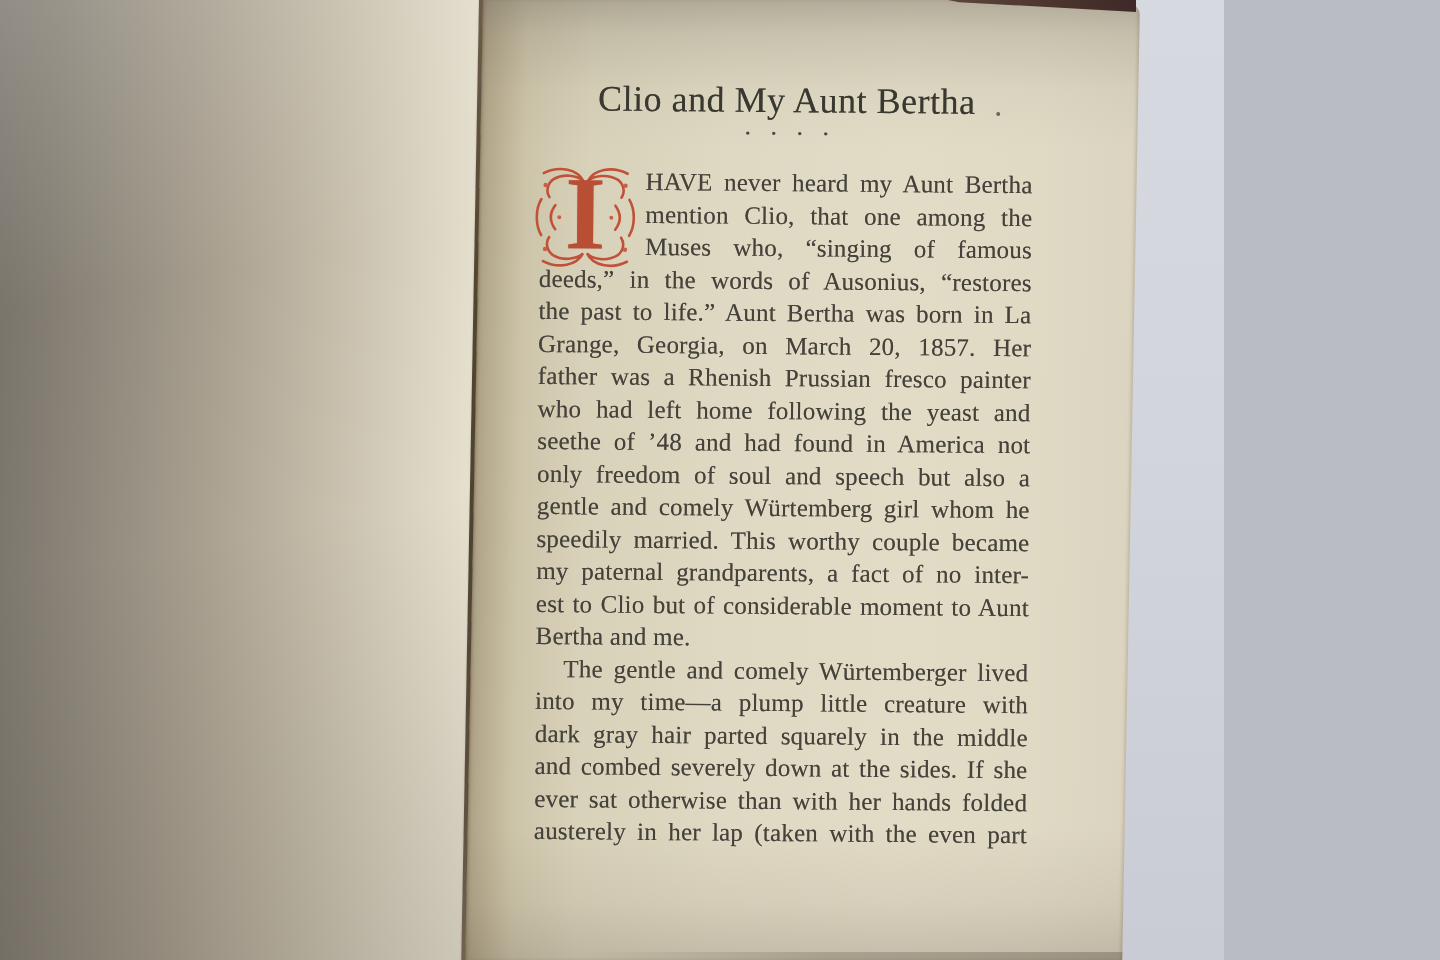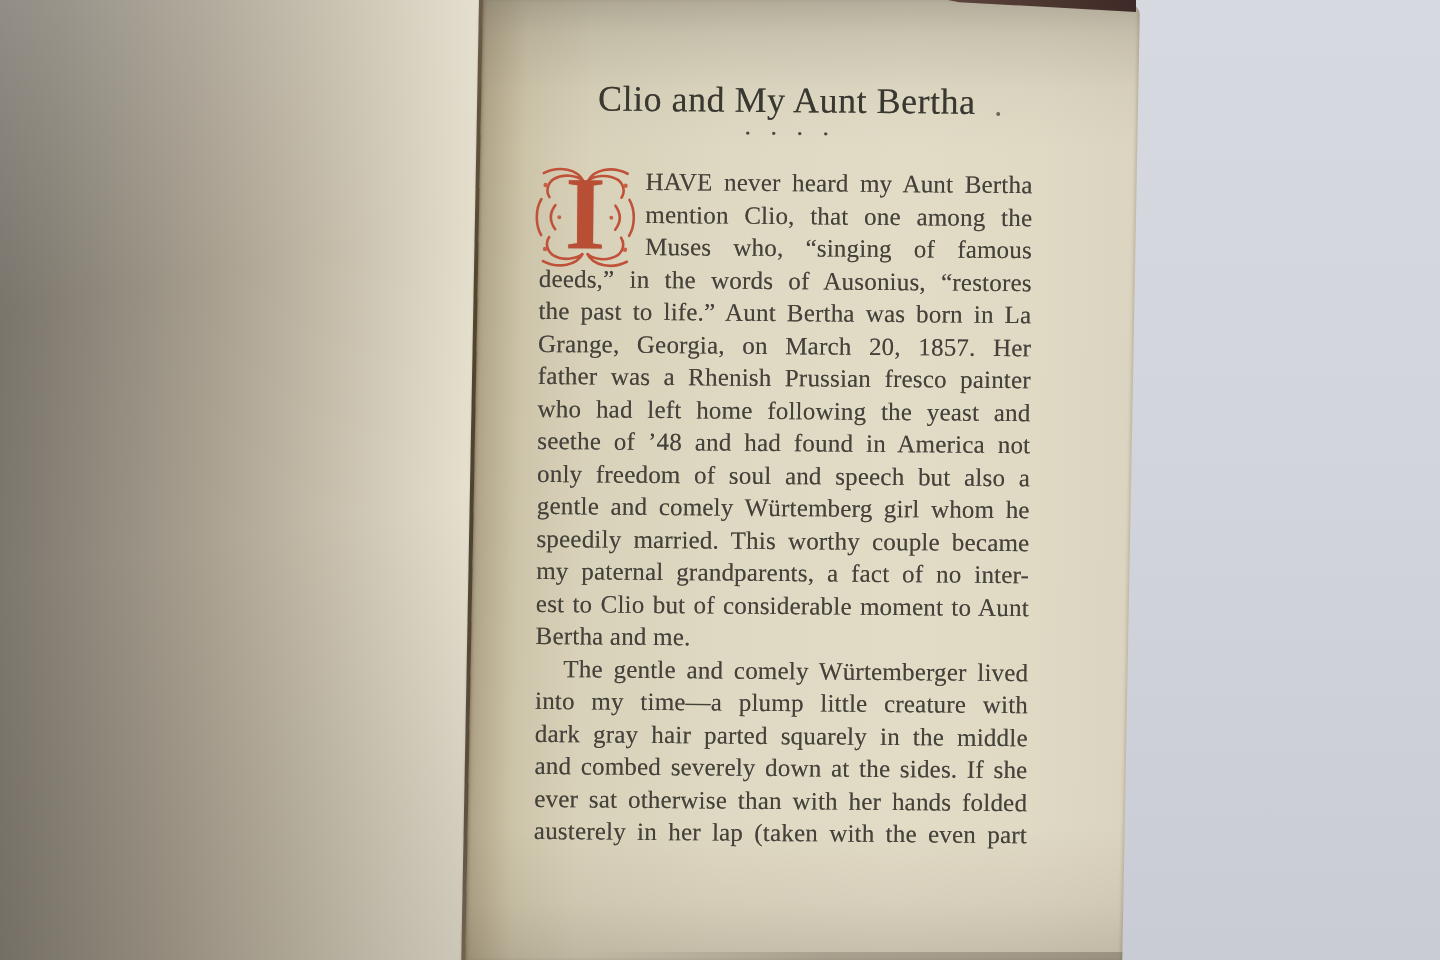--- a/index.html
+++ b/index.html
@@ -1,17 +1,17 @@
 <!DOCTYPE html>
 <html><head>
 <meta charset="utf-8">
 <style>
   html,body{margin:0;padding:0;background:#b9bcc4;}
   .photo{
-    position:relative;width:1440px;height:960px;overflow:hidden;
+    position:relative;width:1224px;height:960px;overflow:hidden;
     background:linear-gradient(180deg,#d7d9e1 0%,#d3d5dd 45%,#c9ccd5 100%);
     font-family:"Liberation Serif",serif;
   }
   
   .left-zone{
     position:absolute;left:0;top:0;width:492px;height:960px;
     background:linear-gradient(93deg,#77726a 0%,#837d73 12%,#948d80 26%,#a89f8f 42%,#c2baa7 62%,#d9d2c0 80%,#e9e3d2 94%,#ece6d5 100%);
   }
   .left-zone::after{
     content:"";position:absolute;inset:0;

